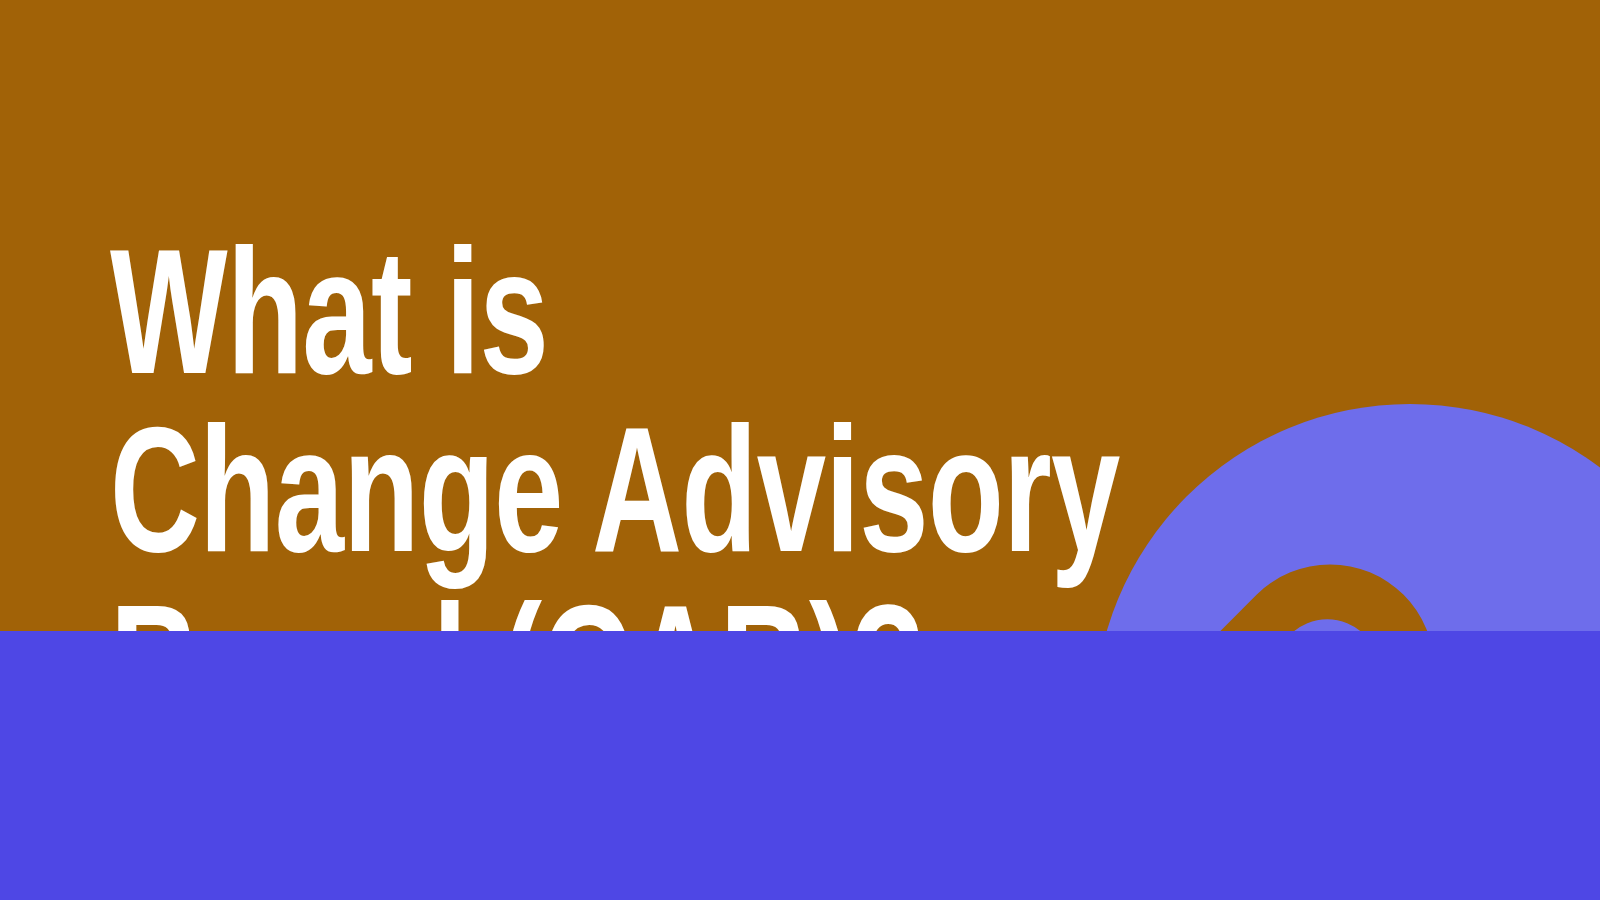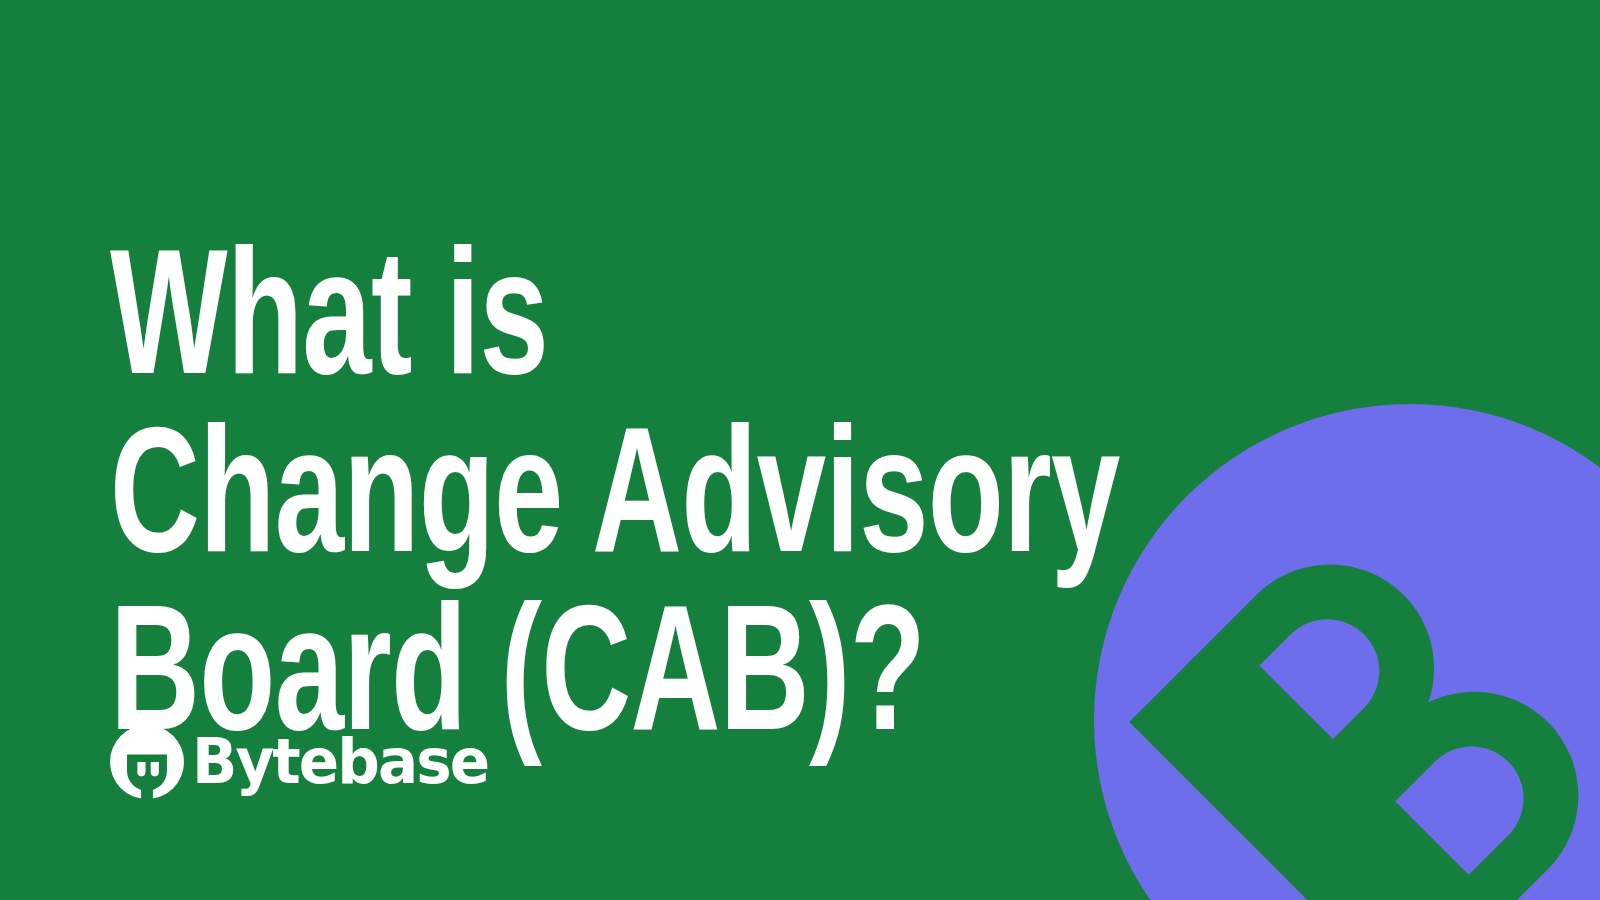--- a/index.html
+++ b/index.html
@@ -6,23 +6,23 @@
   html, body {
     margin: 0;
     padding: 0;
     background: #4E47E5;
   }
   * { box-sizing: border-box; }
 
   .canvas {
     position: relative;
     width: 1600px;
-    height: 900px;
+    height: 631px;
     overflow: hidden;
-    background: #15803d;
+    background: #a16207;
     font-family: "Liberation Sans", "DejaVu Sans", sans-serif;
   }
 
   
   .watermark {
     position: absolute;
     left: 1090px;
     top: 395px;
     width: 640px;
     height: 640px;

